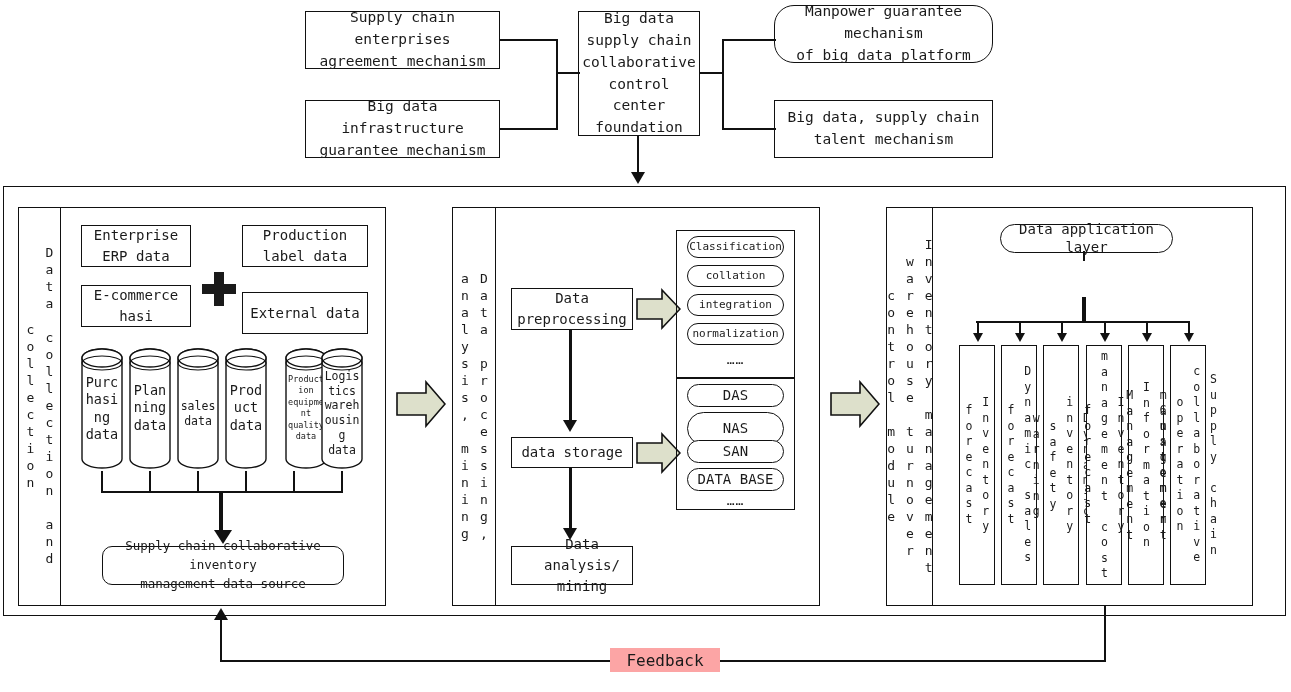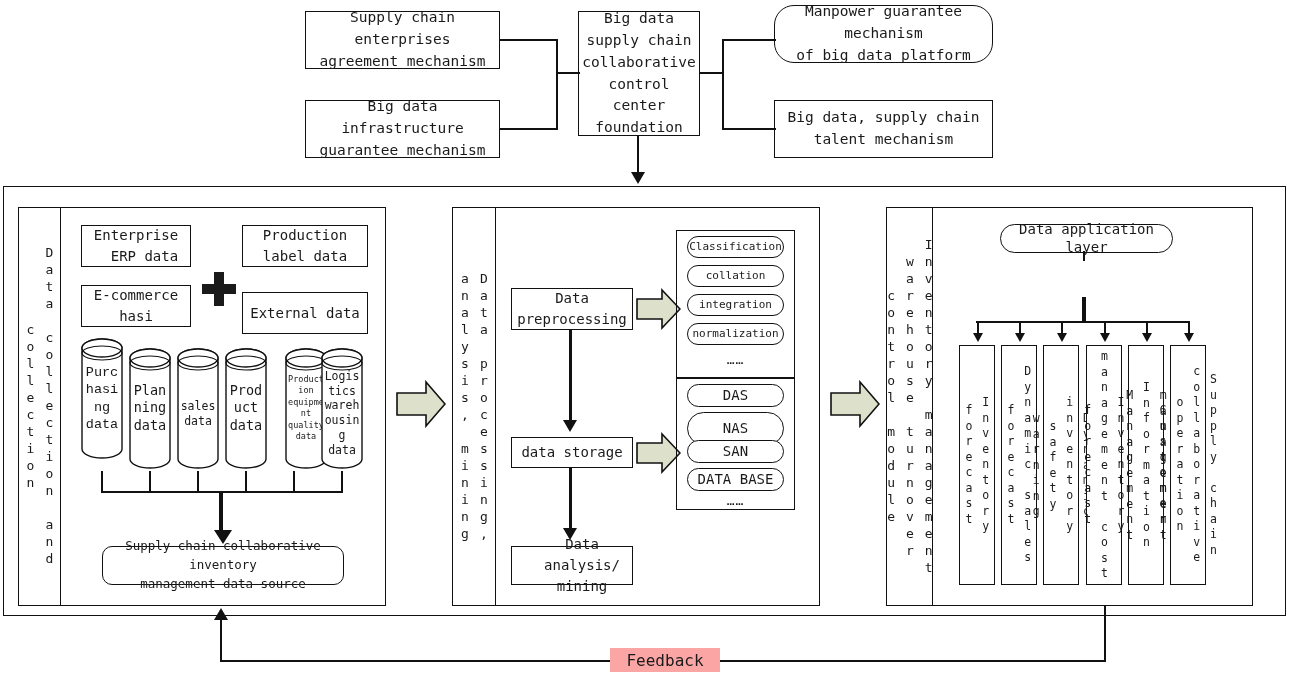--- a/index.html
+++ b/index.html
@@ -86,34 +86,34 @@
   <div class="ahead-d" style="left:631px;top:172px;"></div>
 
   <div class="frame" style="left:3px;top:186px;width:1283px;height:430px;"></div>
 
   <div class="frame" style="left:18px;top:207px;width:368px;height:399px;"></div>
   <div class="ln thin vl" style="left:60px;top:207px;height:399px;width:1.4px;"></div>
   <div class="vband" style="left:18px;top:207px;width:42px;height:399px;">
     <div class="vtxt" style="font-size:13px;">Data collection and collection</div>
   </div>
 
-  <div class="box" style="left:81px;top:225px;width:110px;height:42px;font-size:14px;text-align:right;">Enterprise
+  <div class="box" style="left:81px;top:225px;width:110px;height:42px;font-size:14px;">Enterprise
 ERP data</div>
   <div class="box" style="left:242px;top:225px;width:126px;height:42px;font-size:14px;">Production
 label data</div>
   <div class="box" style="left:81px;top:285px;width:110px;height:42px;font-size:14px;">E-commerce
 hasi</div>
   <div class="box" style="left:242px;top:292px;width:126px;height:42px;font-size:14px;">External data</div>
 
   <div class="plus" style="left:202px;top:272px;width:34px;height:34px;">
     <i style="left:0;top:12px;width:34px;height:10px;"></i>
     <i style="left:12px;top:0;width:10px;height:34px;"></i>
   </div>
 
-  <div class="cyl" style="left:80px;top:336px;width:44px;height:125px;font-family:Liberation Mono, monospace;">
+  <div class="cyl" style="left:80px;top:346px;width:44px;height:125px;">
     <svg width="44" height="125" viewBox="0 0 44 125">
       <path d="M2,12 a20,9 0 0 1 40,0 L42,113 a20,9 0 0 1 -40,0 Z" fill="#fff" stroke="#111" stroke-width="1.4"></path>
       <ellipse cx="22" cy="12" rx="20" ry="9" fill="#fff" stroke="#111" stroke-width="1.4"></ellipse>
       <ellipse cx="22" cy="17" rx="20" ry="7" fill="none" stroke="#111" stroke-width="1.2"></ellipse>
     </svg>
     <div class="cl" style="top:28px;font-size:13.5px;">Purc
 hasi
 ng
 data</div>
   </div>

